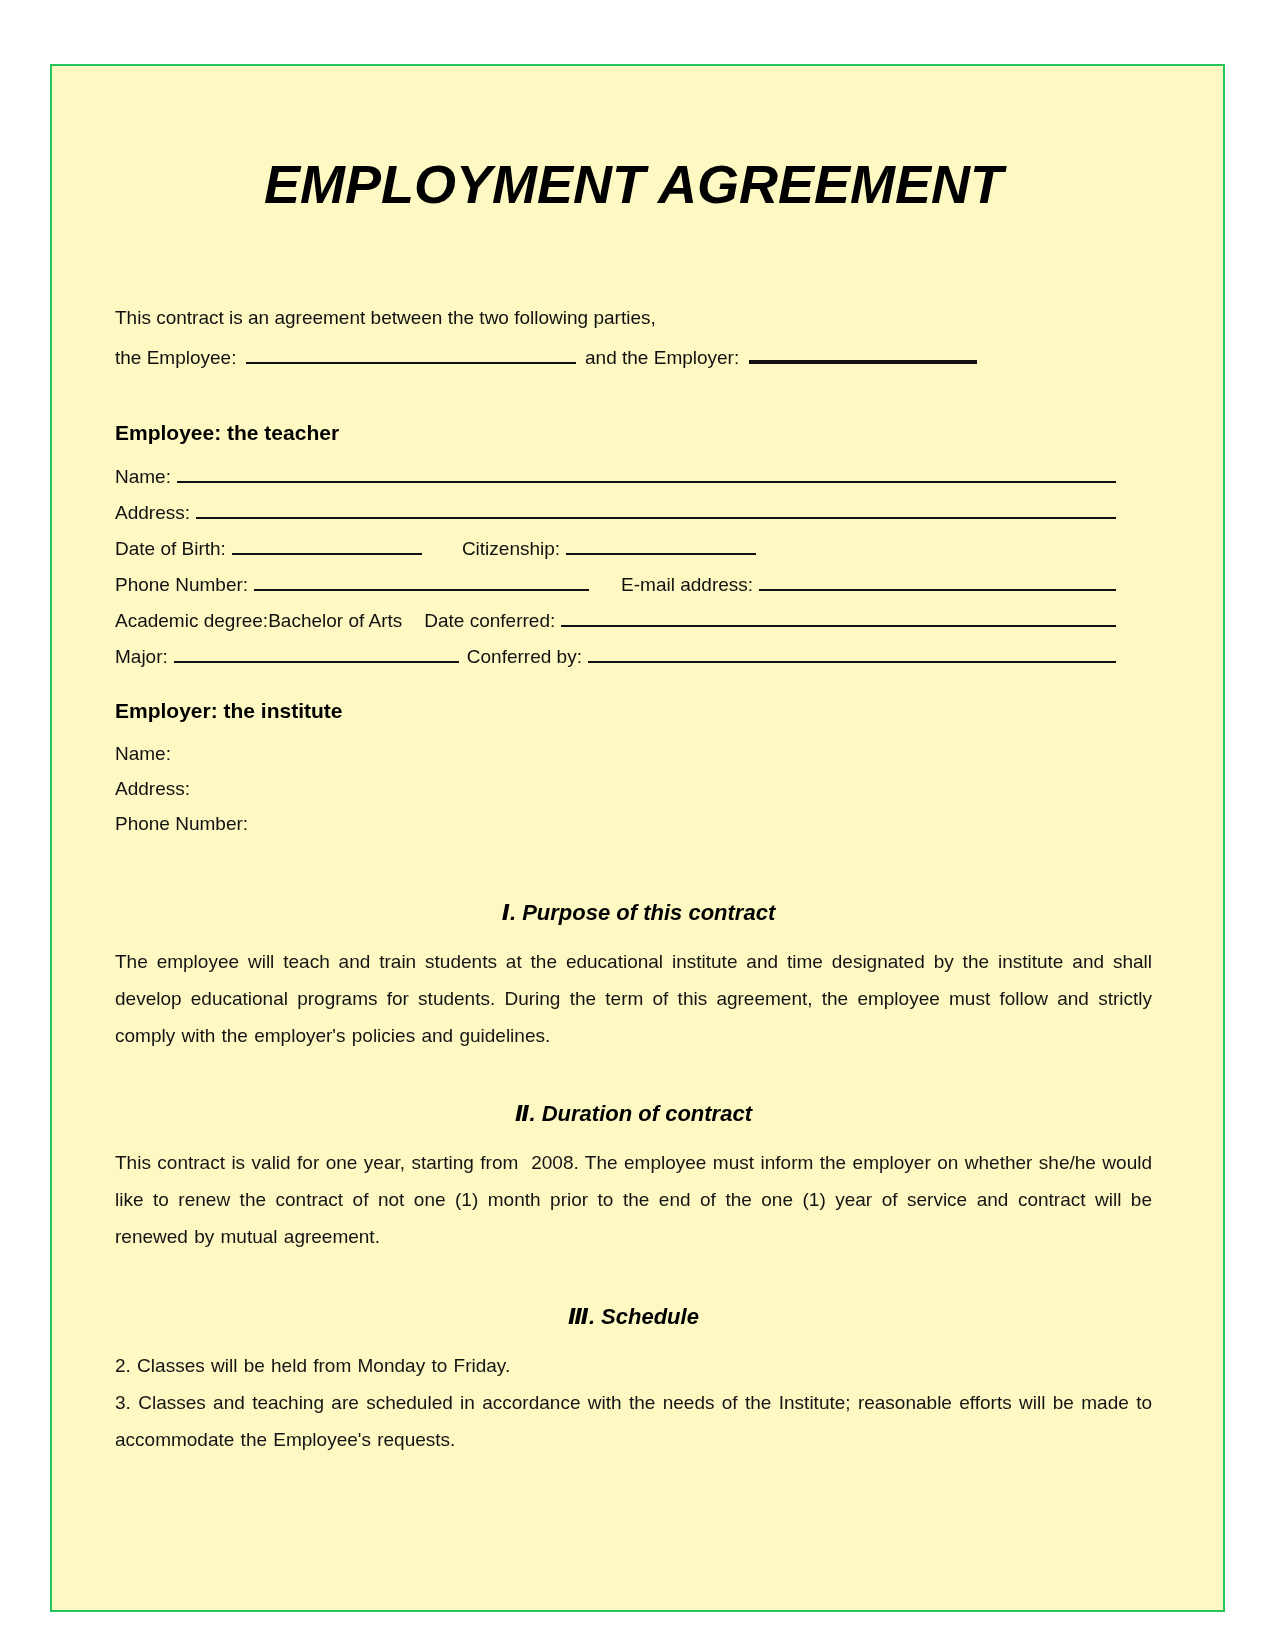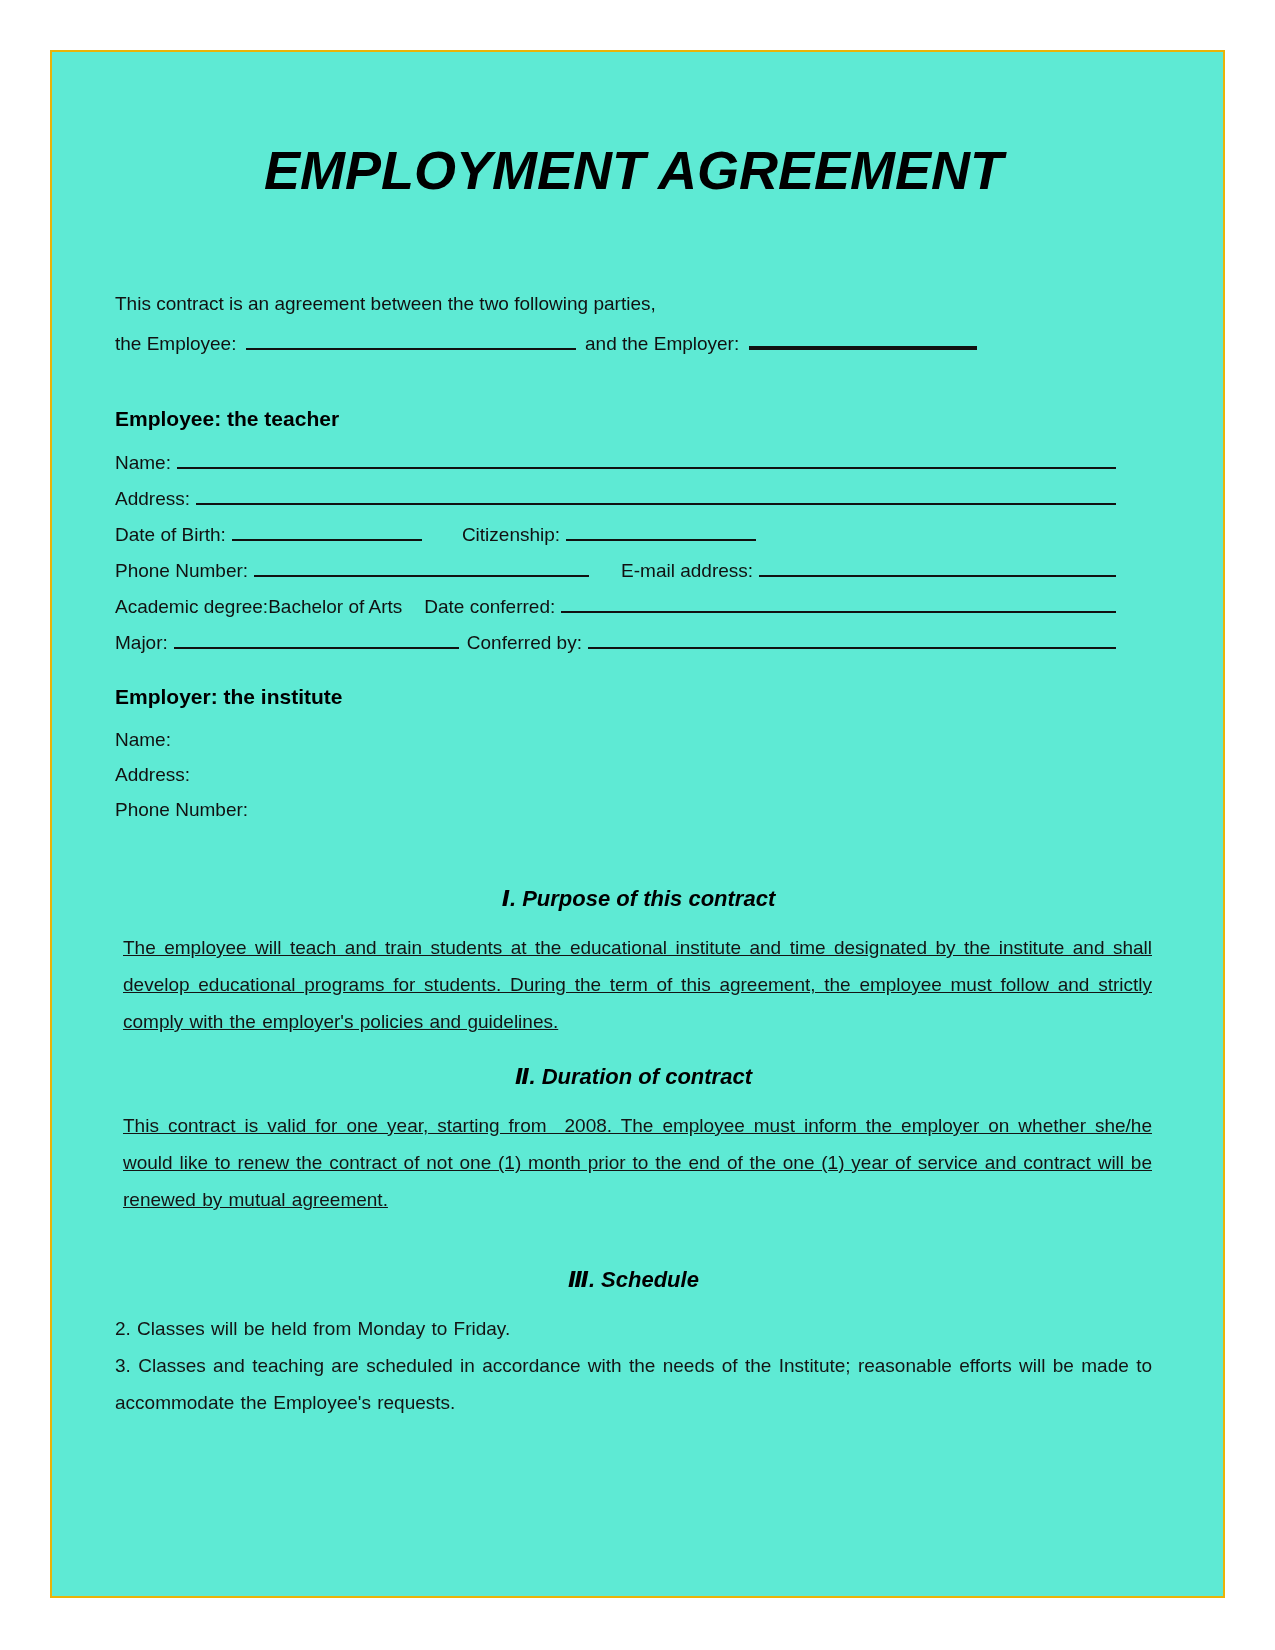--- a/index.html
+++ b/index.html
@@ -1,22 +1,22 @@
 <!DOCTYPE html>
 <html><head>
 <meta charset="utf-8">
 <style>
   html,body{margin:0;padding:0;}
   body{
     width:1275px;height:1650px;background:#ffffff;position:relative;
     font-family:"Liberation Sans","DejaVu Sans",sans-serif;color:#111;
   }
   .frame{
-    position:absolute;left:50px;top:50px;width:1171px;height:1544px;
-    border:2px solid #eab308;background:#5eead4;box-sizing:content-box;
+    position:absolute;left:50px;top:64px;width:1171px;height:1544px;
+    border:2px solid #22c55e;background:#fef9c3;box-sizing:content-box;
   }
   .content{padding:0 71px 0 63px;}
   .title{
     margin:88px 0 0 0;text-align:center;
     font-size:54px;font-weight:bold;font-style:italic;
     line-height:60px;letter-spacing:0px;color:#000;white-space:nowrap;
   }
   .intro{margin-top:84px;font-size:19px;line-height:40px;}
   .iblank{display:inline-block;height:2px;border-bottom:2px solid #111;margin:0 4px;}
   .iblank.employee{width:330px;}
@@ -27,25 +27,25 @@
   .lbl{white-space:pre;padding-bottom:6px;}
   .val{white-space:pre;padding-bottom:6px;}
   .fill{flex:1 1 auto;border-bottom:2px solid #111;margin-bottom:11px;margin-left:6px;}
   .bw{border-bottom:2px solid #111;margin-bottom:11px;margin-left:6px;flex:0 0 auto;}
   .w190{width:190px;} .w335{width:335px;} .w285{width:285px;}
   .ml40{margin-left:40px;} .ml32{margin-left:32px;} .ml22{margin-left:22px;} .ml8{margin-left:8px;}
   .employer-head{margin-top:24px;}
   .plainrows{margin-top:12px;font-size:19px;line-height:35px;}
   .sechead{font-size:22px;font-weight:bold;font-style:italic;line-height:28px;color:#000;text-align:center;}
   .sechead.s1{margin-top:58px;padding-left:10px;}
-  .sechead.s2{margin-top:23px;}
+  .sechead.s2{margin-top:46px;}
   .sechead.s3{margin-top:48px;}
   .body-par{
-    margin:16px 0 0 8px;font-size:19px;line-height:37px;
-    text-align:justify;word-spacing:1px;color:#141414;text-decoration:underline;
+    margin:16px 0 0 0;font-size:19px;line-height:37px;
+    text-align:justify;word-spacing:1px;color:#141414;
   }
   .schedule{margin-top:16px;}
   .schedule p{margin:0;font-size:19px;line-height:37px;text-align:justify;word-spacing:1px;color:#141414;}
 </style>
 </head>
 <body>
 
 <div class="frame">
   <div class="content">
 

